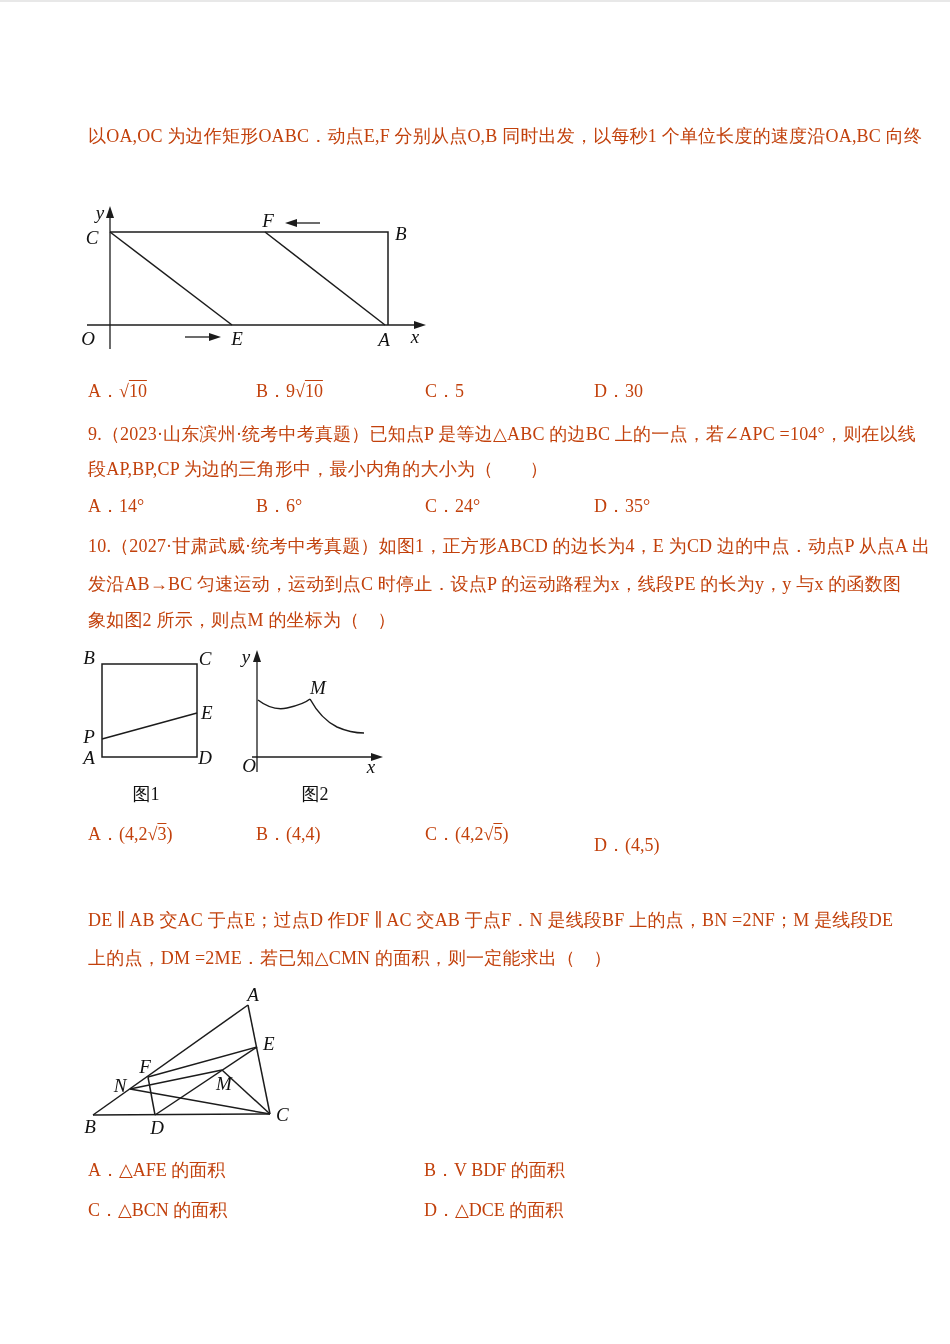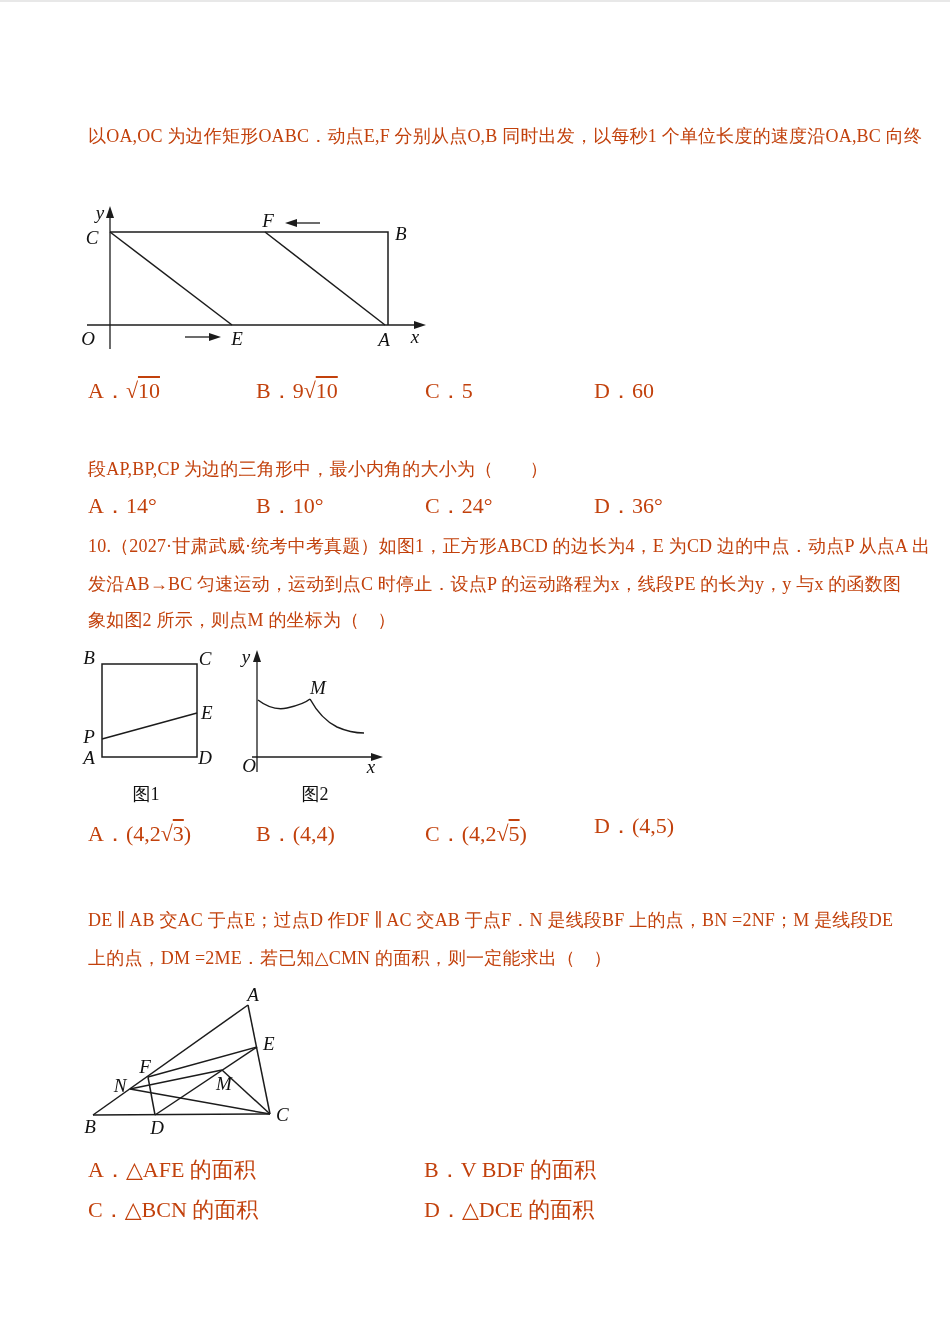--- a/index.html
+++ b/index.html
@@ -15,21 +15,21 @@
   .tline{
     position:absolute;
     left:88px;
     font-size:18px;
     line-height:24px;
     white-space:nowrap;
     letter-spacing:0.2px;
   }
   .choice{
     position:absolute;
-    font-size:22px;
+    font-size:18px;
     line-height:24px;
     white-space:nowrap;
   }
   .seg-ol{text-decoration:overline;}
   .fig{position:absolute;}
   .fig svg{display:block;}
   .fline{stroke:#1c1c1c;stroke-width:1.5;fill:none;}
   .fthin{stroke:#1c1c1c;stroke-width:1.3;fill:none;}
   .fhead{fill:#1c1c1c;stroke:none;}
   .flabel{
@@ -81,27 +81,28 @@
       <text class="flabel" x="13" y="143" text-anchor="middle">O</text>
       <text class="flabel" x="162" y="143" text-anchor="middle">E</text>
       <text class="flabel" x="309" y="144" text-anchor="middle">A</text>
       <text class="flabel" x="340" y="141" text-anchor="middle">x</text>
     </svg>
   </div>
 
   <div class="choice" style="left:88px;top:377px"><span>A．</span><span>√</span><span class="seg-ol">10</span></div>
   <div class="choice" style="left:256px;top:377px"><span>B．9</span><span>√</span><span class="seg-ol">10</span></div>
   <div class="choice" style="left:425px;top:377px">C．5</div>
-  <div class="choice" style="left:594px;top:377px">D．60</div>
+  <div class="choice" style="left:594px;top:377px">D．30</div>
 
+  <div class="tline" style="top:420px">9.（2023·山东滨州·统考中考真题）已知点P 是等边△ABC 的边BC 上的一点，若∠APC =104°，则在以线</div>
   <div class="tline" style="top:455px">段AP,BP,CP 为边的三角形中，最小内角的大小为（　　）</div>
   <div class="choice" style="left:88px;top:492px">A．14°</div>
-  <div class="choice" style="left:256px;top:492px">B．10°</div>
+  <div class="choice" style="left:256px;top:492px">B．6°</div>
   <div class="choice" style="left:425px;top:492px">C．24°</div>
-  <div class="choice" style="left:594px;top:492px">D．36°</div>
+  <div class="choice" style="left:594px;top:492px">D．35°</div>
 
   <div class="tline" style="top:532px">10.（2027·甘肃武威·统考中考真题）如图1，正方形ABCD 的边长为4，E 为CD 边的中点．动点P 从点A 出</div>
   <div class="tline" style="top:570px">发沿AB→BC 匀速运动，运动到点C 时停止．设点P 的运动路程为x，线段PE 的长为y，y 与x 的函数图</div>
   <div class="tline" style="top:606px">象如图2 所示，则点M 的坐标为（　）</div>
 
   <div class="fig" style="left:75px;top:645px">
     <svg width="320" height="165" viewBox="0 0 320 165">
 
       <g>
         <rect class="fline" x="27" y="17" width="95" height="93"></rect>
@@ -131,21 +132,21 @@
         <text class="flabel" x="174" y="125" text-anchor="middle">O</text>
         <text class="flabel" x="296" y="126" text-anchor="middle">x</text>
         <text class="fcap" x="240" y="153" text-anchor="middle">图2</text>
       </g>
     </svg>
   </div>
 
   <div class="choice" style="left:88px;top:820px"><span>A．(</span><span>4,2</span><span>√</span><span class="seg-ol">3</span><span>)</span></div>
   <div class="choice" style="left:256px;top:820px">B．(4,4)</div>
   <div class="choice" style="left:425px;top:820px"><span>C．(</span><span>4,2</span><span>√</span><span class="seg-ol">5</span><span>)</span></div>
-  <div class="choice" style="left:594px;top:812px">D．(4,5)</div>
+  <div class="choice" style="left:594px;top:831px">D．(4,5)</div>
 
   <div class="tline" style="top:906px">DE ∥ AB 交AC 于点E；过点D 作DF ∥ AC 交AB 于点F．N 是线段BF 上的点，BN =2NF；M 是线段DE</div>
   <div class="tline" style="top:944px">上的点，DM =2ME．若已知△CMN 的面积，则一定能求出（　）</div>
 
   <div class="fig" style="left:75px;top:985px">
     <svg width="235" height="160" viewBox="0 0 235 160">
       <g>
         <line class="fline" x1="18" y1="128" x2="173" y2="18"></line>
         <line class="fline" x1="18" y1="128" x2="195" y2="127"></line>
         <line class="fline" x1="173" y1="18" x2="195" y2="127"></line>

